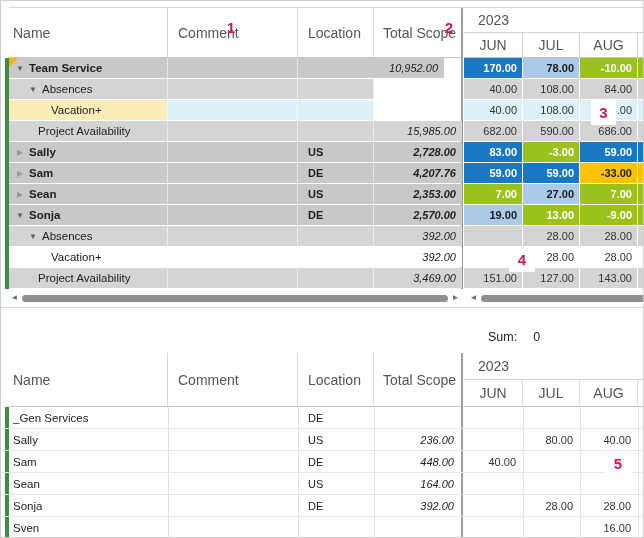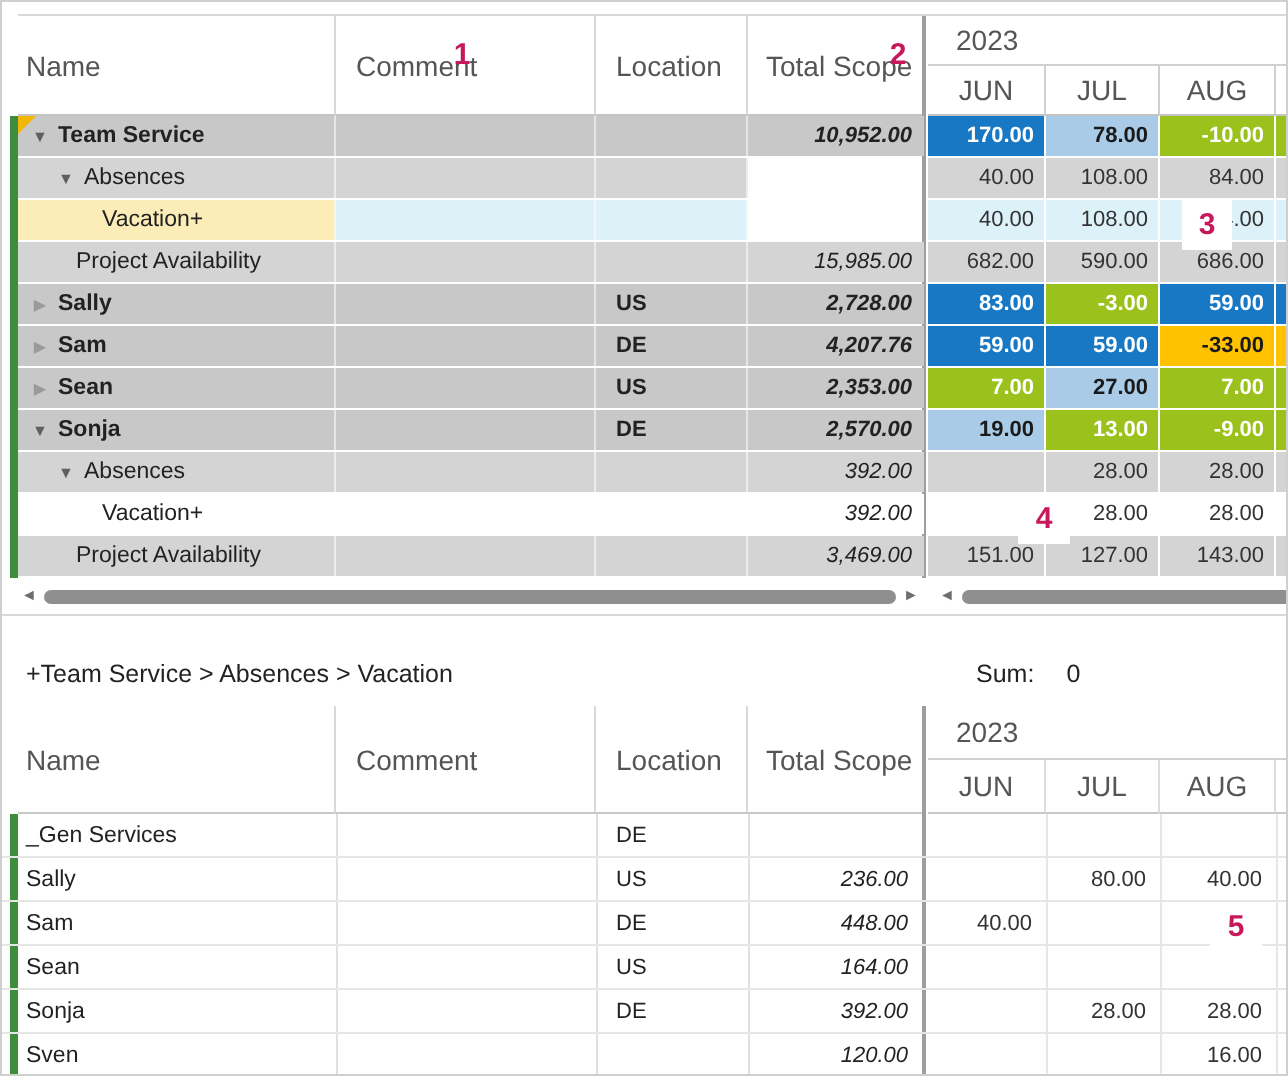--- a/index.html
+++ b/index.html
@@ -77,21 +77,21 @@
 
   <div id="top-rows">
       <div class="trow" style="top: 0px;">
         <div class="tcell sep-r" style="left: 8px; width: 159px; background: rgb(200, 200, 200);">
           <div class="corner" style="border-top-color: rgb(242, 183, 5);"></div>
           <span class="tri open" style="margin-left: 4px;">▼</span>
           <span style="font-size: 11.5px; color: rgb(34, 34, 34); font-weight: bold; margin-left: 2px;">Team Service</span>
         </div>
         <div class="tcell sep-r" style="left: 167px; width: 130px; background: rgb(200, 200, 200);"></div>
         <div class="tcell sep-r" style="left: 297px; width: 76px; background: rgb(200, 200, 200); padding-left: 10px; color: rgb(34, 34, 34); font-weight: bold;"></div>
-        <div class="tcell tot" style="left: 373px; width: 88px; background: rgb(200, 200, 200); color: rgb(34, 34, 34); font-weight: bold;">10,952.00</div>
+        <div class="tcell tot" style="left: 355px; width: 88px; background: rgb(200, 200, 200); color: rgb(34, 34, 34); font-weight: normal;">10,952.00</div>
         <div class="tcell num" style="left: 463px; width: 58px; background: rgb(24, 120, 196); color: rgb(255, 255, 255); font-weight: bold;">170.00</div>
         <div class="tcell num" style="left: 522px; width: 56px; background: rgb(169, 203, 232); color: rgb(26, 26, 26); font-weight: bold;">78.00</div>
         <div class="tcell num" style="left: 579px; width: 57px; background: rgb(155, 193, 28); color: rgb(255, 255, 255); font-weight: bold;">-10.00</div>
         <div class="tcell" style="left: 637px; width: 7px; background: rgb(155, 193, 28);"></div>
       </div>
       <div class="trow" style="top: 21px;">
         <div class="tcell sep-r" style="left: 8px; width: 159px; background: rgb(212, 212, 212);">
           <span class="tri open" style="margin-left: 17px;">▼</span>
           <span style="font-size: 11.5px; color: rgb(34, 34, 34); margin-left: 2px;">Absences</span>
         </div>
@@ -221,21 +221,20 @@
     <div class="sb-thumb"></div>
     <span class="sb-arrow">►</span>
   </div>
   <div class="scrollbar" id="sb-right" style="left:467px;width:177px;">
     <span class="sb-arrow">◄</span>
     <div class="sb-thumb" style="border-radius:4px 0 0 4px;margin-right:0;"></div>
   </div>
 
   <div class="line" style="left:0;top:306px;width:644px;height:1px;"></div>
 
-  <div id="breadcrumb">+Team Service &gt; Absences &gt; Vacation</div>
   <div id="sum-row">
     <span>Sum:</span>
     <span>0</span>
   </div>
 
   <div class="hcell bordered-r" style="left:8px;top:352px;width:159px;height:54px;padding-left:4px;border-bottom:1px solid #c8c8c8;">Name</div>
   <div class="hcell bordered-r" style="left:167px;top:352px;width:130px;height:54px;padding-left:10px;border-bottom:1px solid #c8c8c8;">Comment</div>
   <div class="hcell bordered-r" style="left:297px;top:352px;width:76px;height:54px;padding-left:10px;border-bottom:1px solid #c8c8c8;">Location</div>
   <div class="hcell" style="left:373px;top:352px;width:88px;height:54px;padding-left:9px;border-bottom:1px solid #c8c8c8;">Total Scope</div>
   <div class="hcell" style="left:463px;top:352px;width:181px;height:27px;padding-left:14px;border-bottom:1px solid #d0d0d0;">2023</div>
@@ -296,21 +295,20 @@
         <div class="bcell" style="left: 297px; width: 76px; padding-left: 10px; color: rgb(34, 34, 34);">DE</div>
         <div class="bcell tot" style="left: 373px; width: 86px; color: rgb(34, 34, 34);">392.00</div>
         <div class="bcell num" style="left: 463px; width: 57px;"></div>
         <div class="bcell num" style="left: 522px; width: 55px;">28.00</div>
         <div class="bcell num" style="left: 579px; width: 56px;">28.00</div>
       </div>
       <div class="brow" style="top: 110px;">
         <div class="bcell" style="left: 8px; width: 159px; padding-left: 4px; font-size: 11.5px; color: rgb(34, 34, 34);">Sven</div>
         <div class="bcell" style="left: 167px; width: 130px;"></div>
         <div class="bcell" style="left: 297px; width: 76px; padding-left: 10px; color: rgb(34, 34, 34);"></div>
-        <div class="bcell tot" style="left: 373px; width: 86px; color: rgb(34, 34, 34);">120.00</div>
         <div class="bcell num" style="left: 463px; width: 57px;"></div>
         <div class="bcell num" style="left: 522px; width: 55px;"></div>
         <div class="bcell num" style="left: 579px; width: 56px;">16.00</div>
       </div>
     </div>
 
   <div id="annots">
       <div class="annot" style="left: 220px; top: 16px; width: 20px; height: 20px; color: rgb(200, 24, 92);">1</div>
       <div class="annot" style="left: 438px; top: 16px; width: 20px; height: 20px; color: rgb(200, 24, 92);">2</div>
       <div class="annot boxed" style="left: 590px; top: 98px; width: 25px; height: 26px; color: rgb(200, 24, 92);">3</div>

